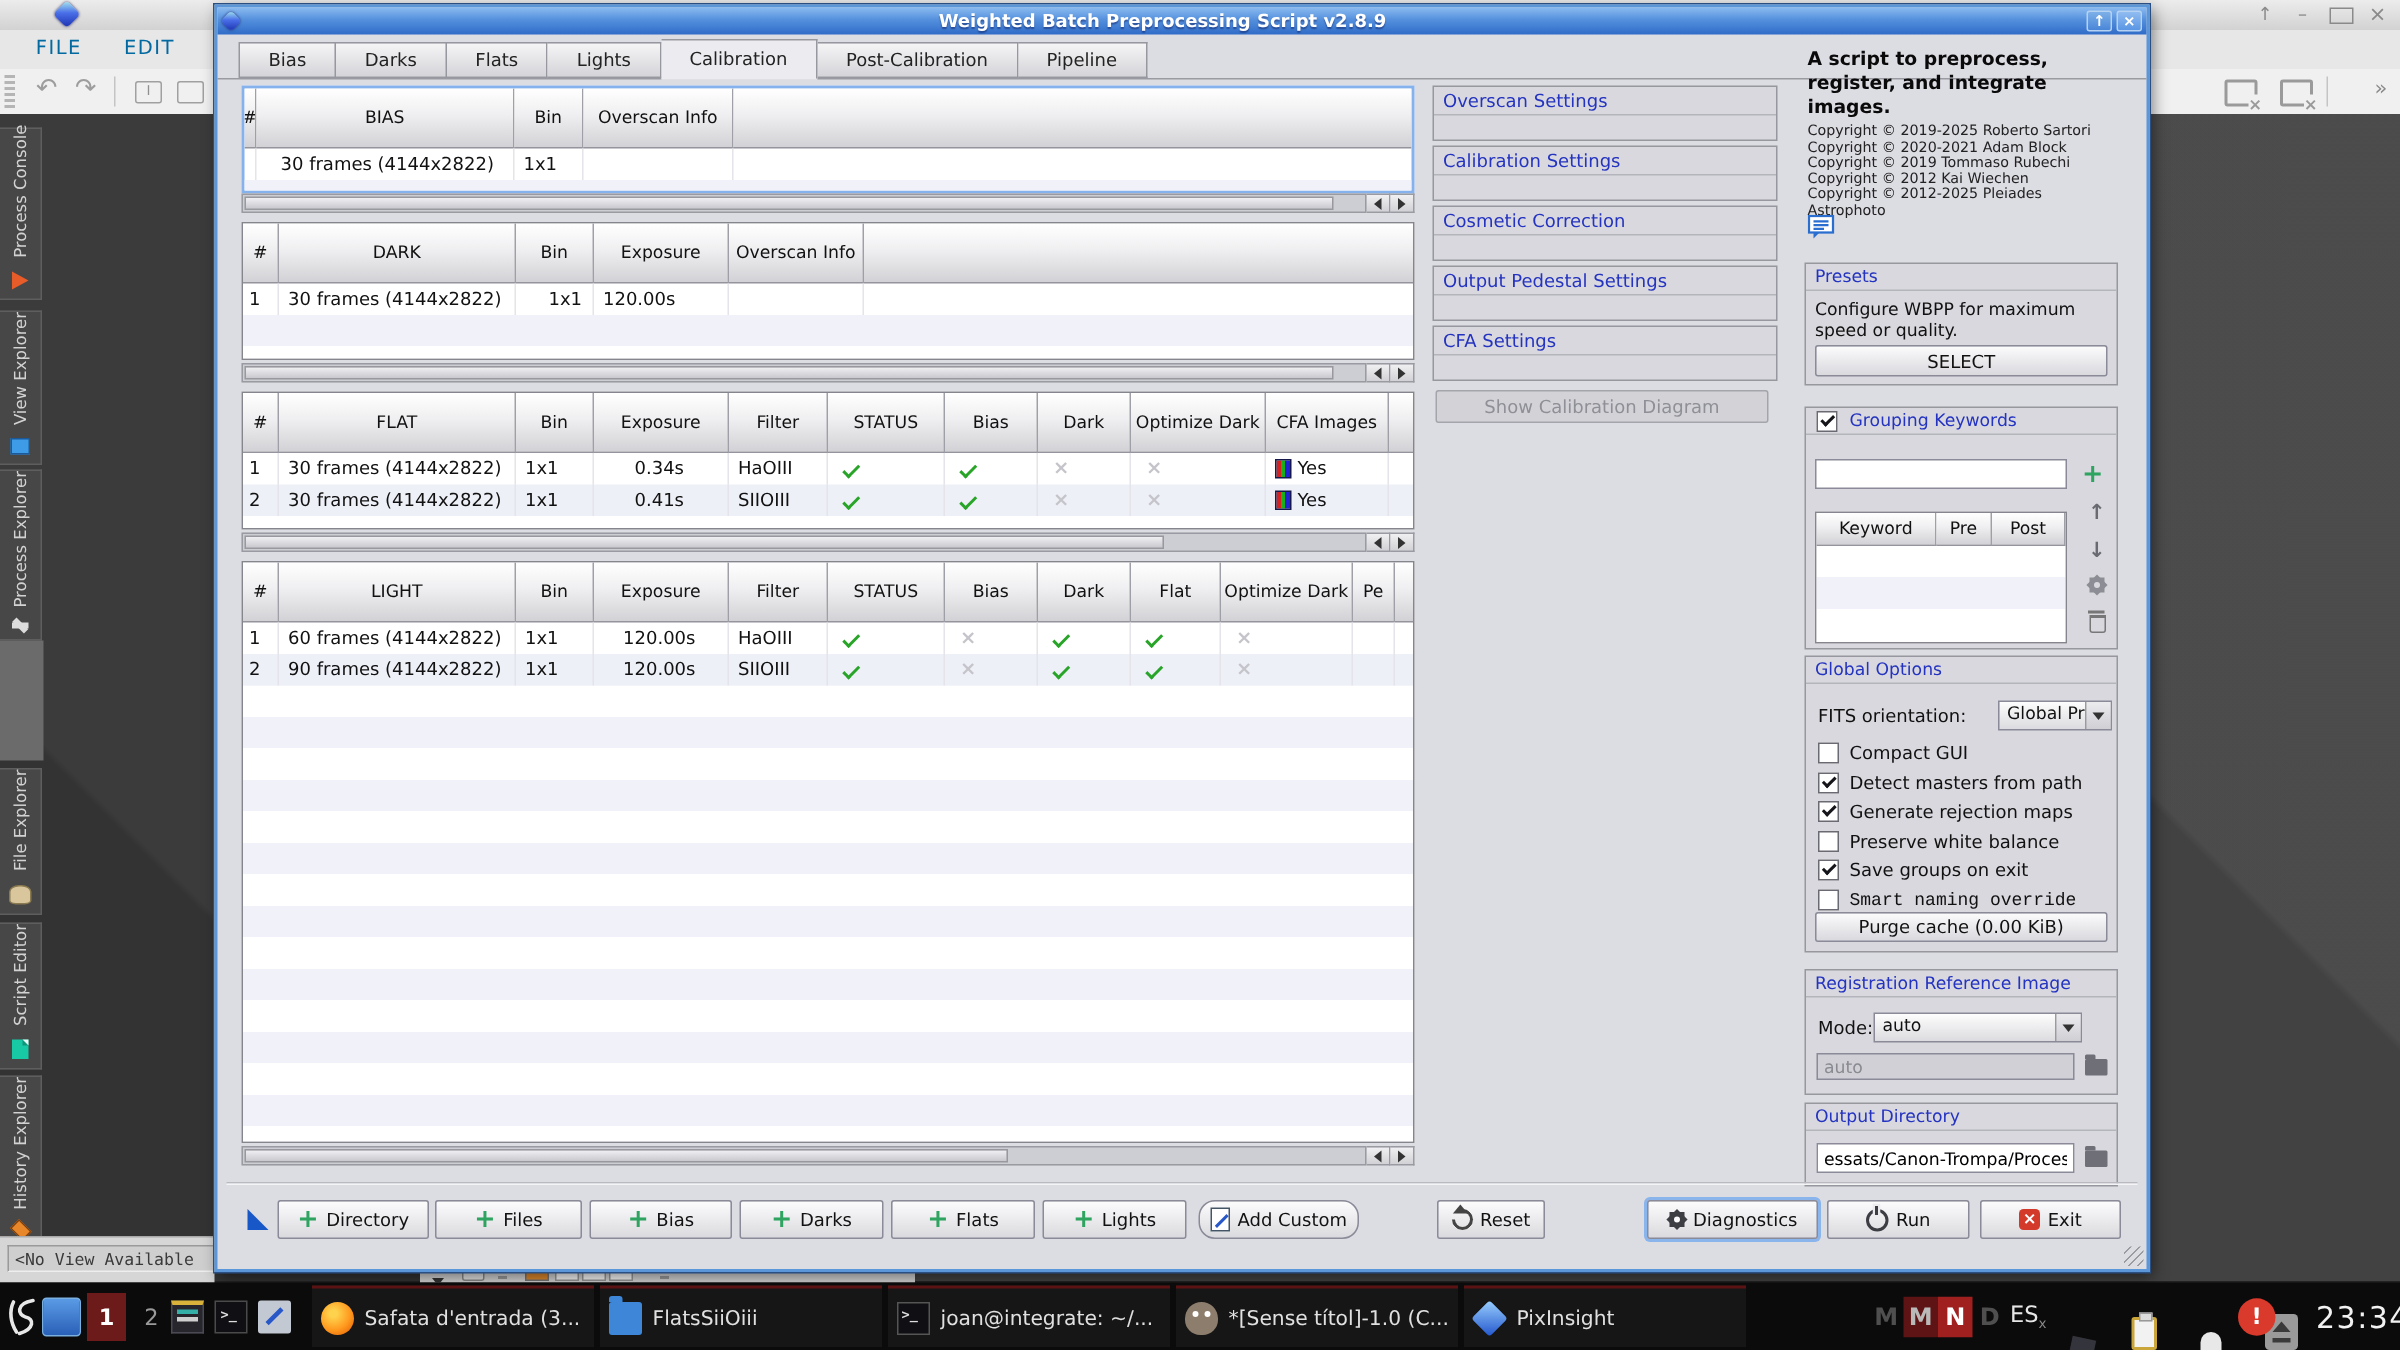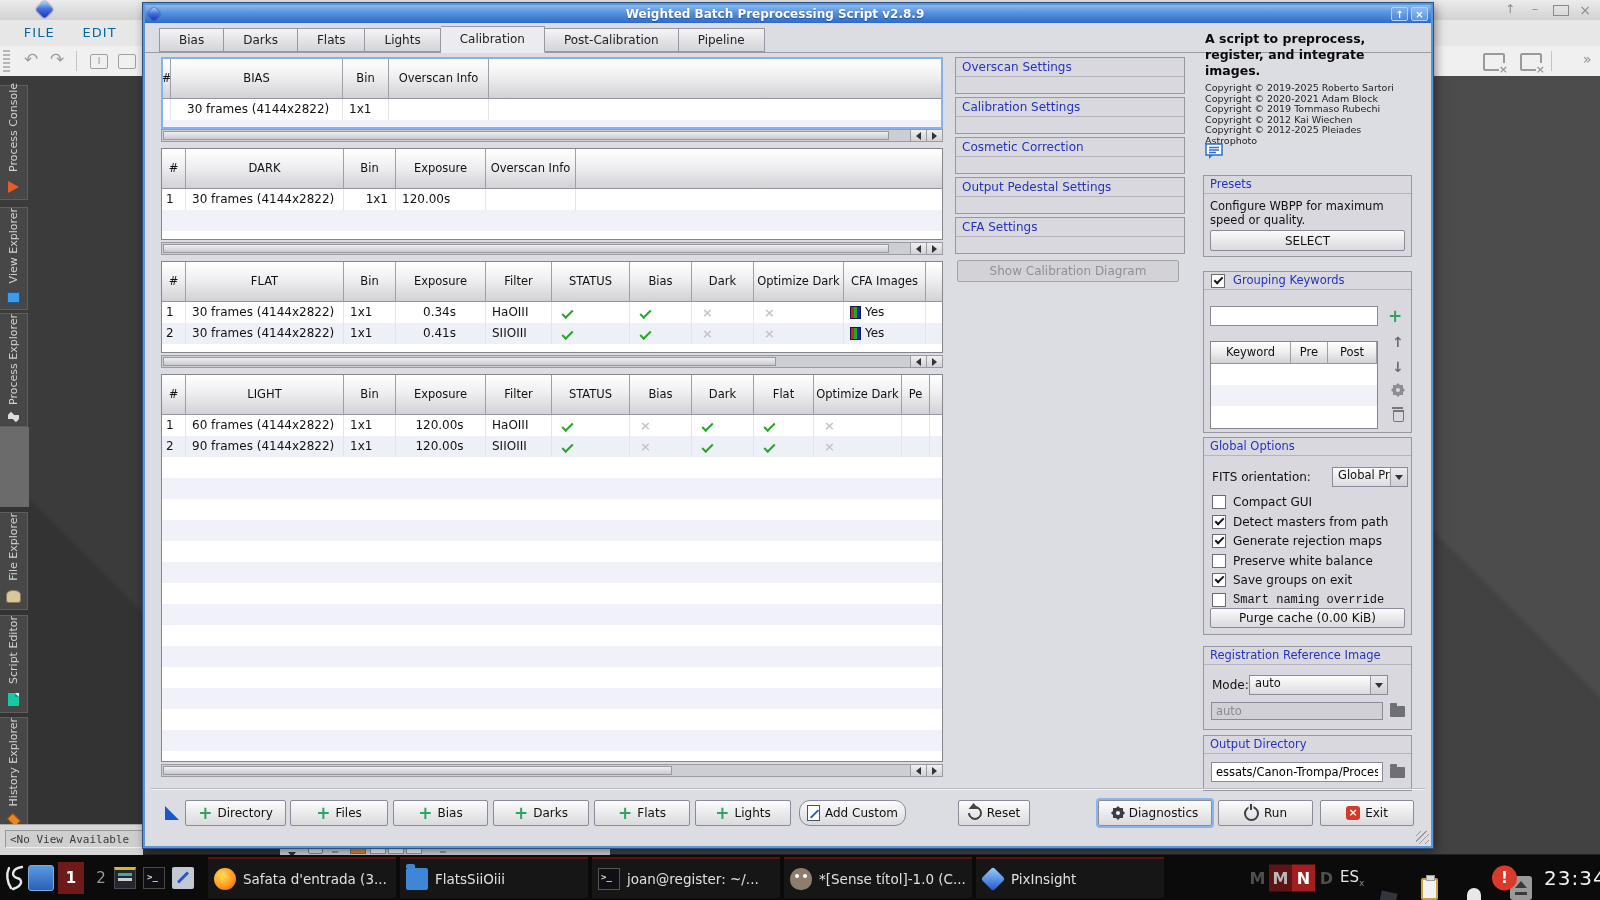--- a/index.html
+++ b/index.html
@@ -703,21 +703,21 @@
         <div class="taskwin" style="left: 208px;">
     <span class="tw-icon i-firefox"></span>
     <span>Safata d'entrada (3...</span>
   </div>
         <div class="taskwin" style="left: 400px;">
     <span class="tw-icon i-folder"></span>
     <span>FlatsSiiOiii</span>
   </div>
         <div class="taskwin" style="left: 592px;">
     <span class="tw-icon i-terminal"></span>
-    <span>joan@register: ~/...</span>
+    <span>joan@integrate: ~/...</span>
   </div>
         <div class="taskwin" style="left: 784px;">
     <span class="tw-icon i-gimp"></span>
     <span>*[Sense títol]-1.0 (C...</span>
   </div>
         <div class="taskwin" style="left: 976px;">
     <span class="tw-icon i-pixinsight"></span>
     <span>PixInsight</span>
   </div>
       </div>

